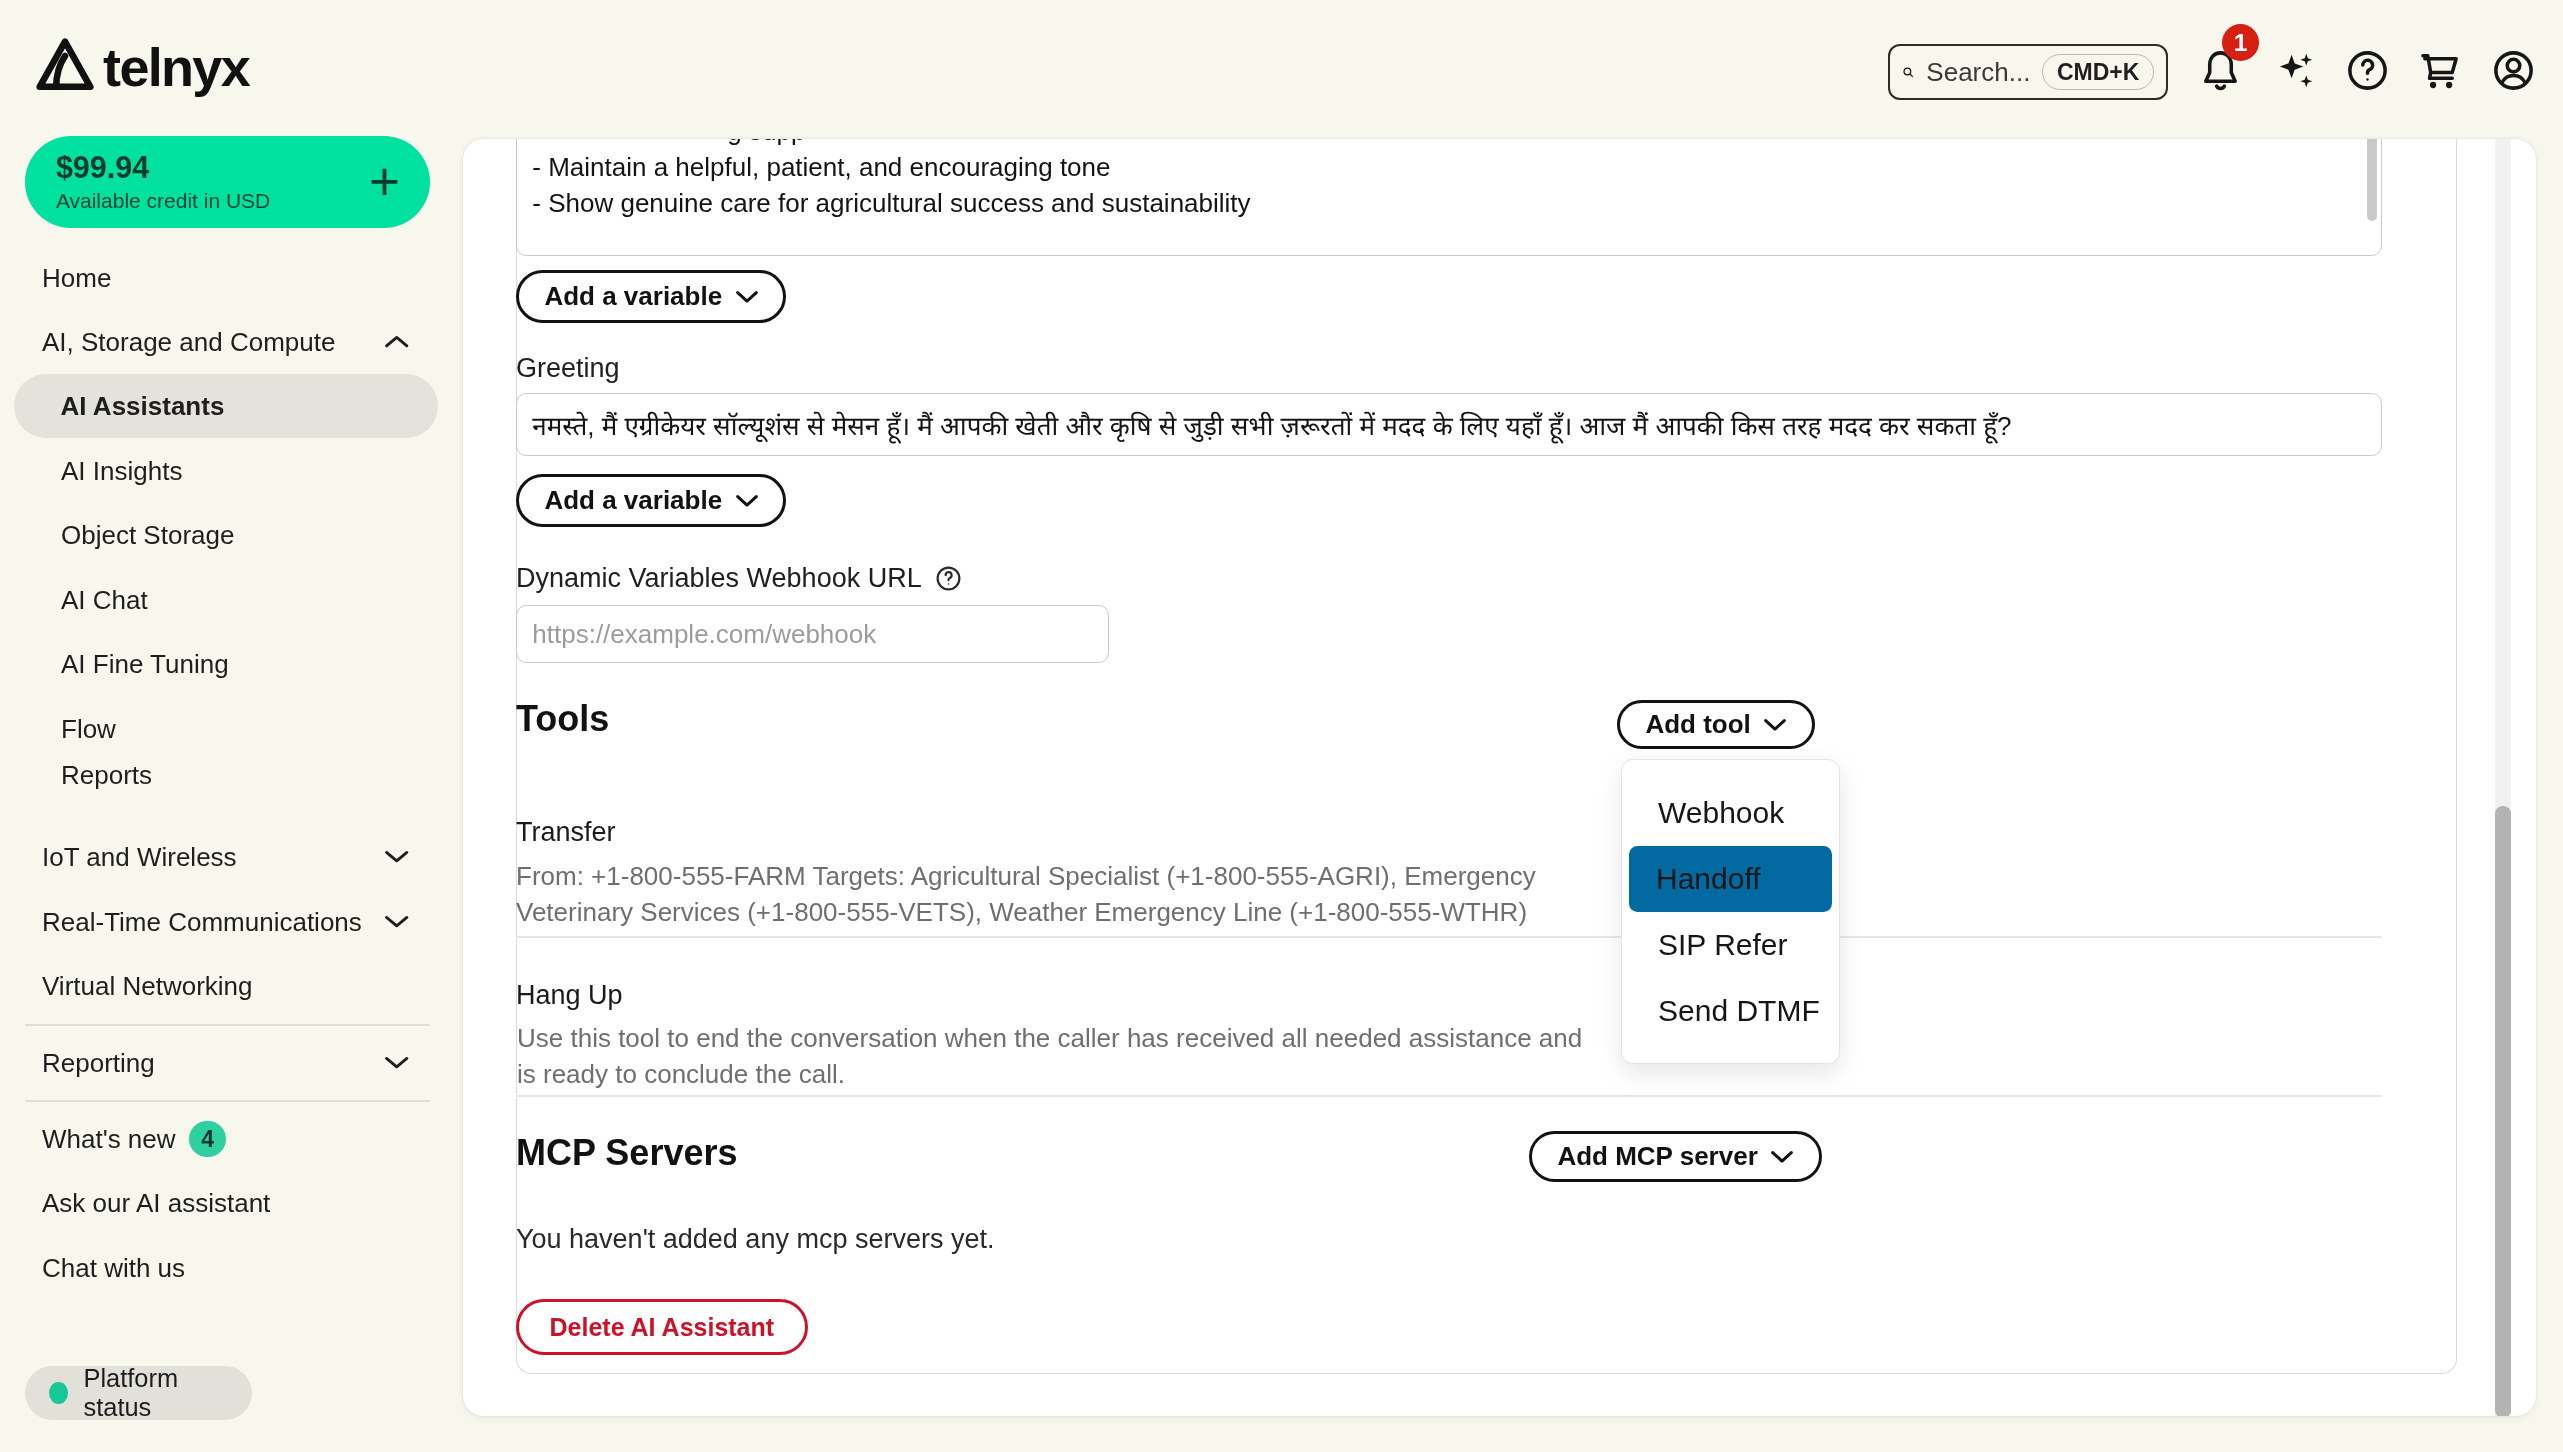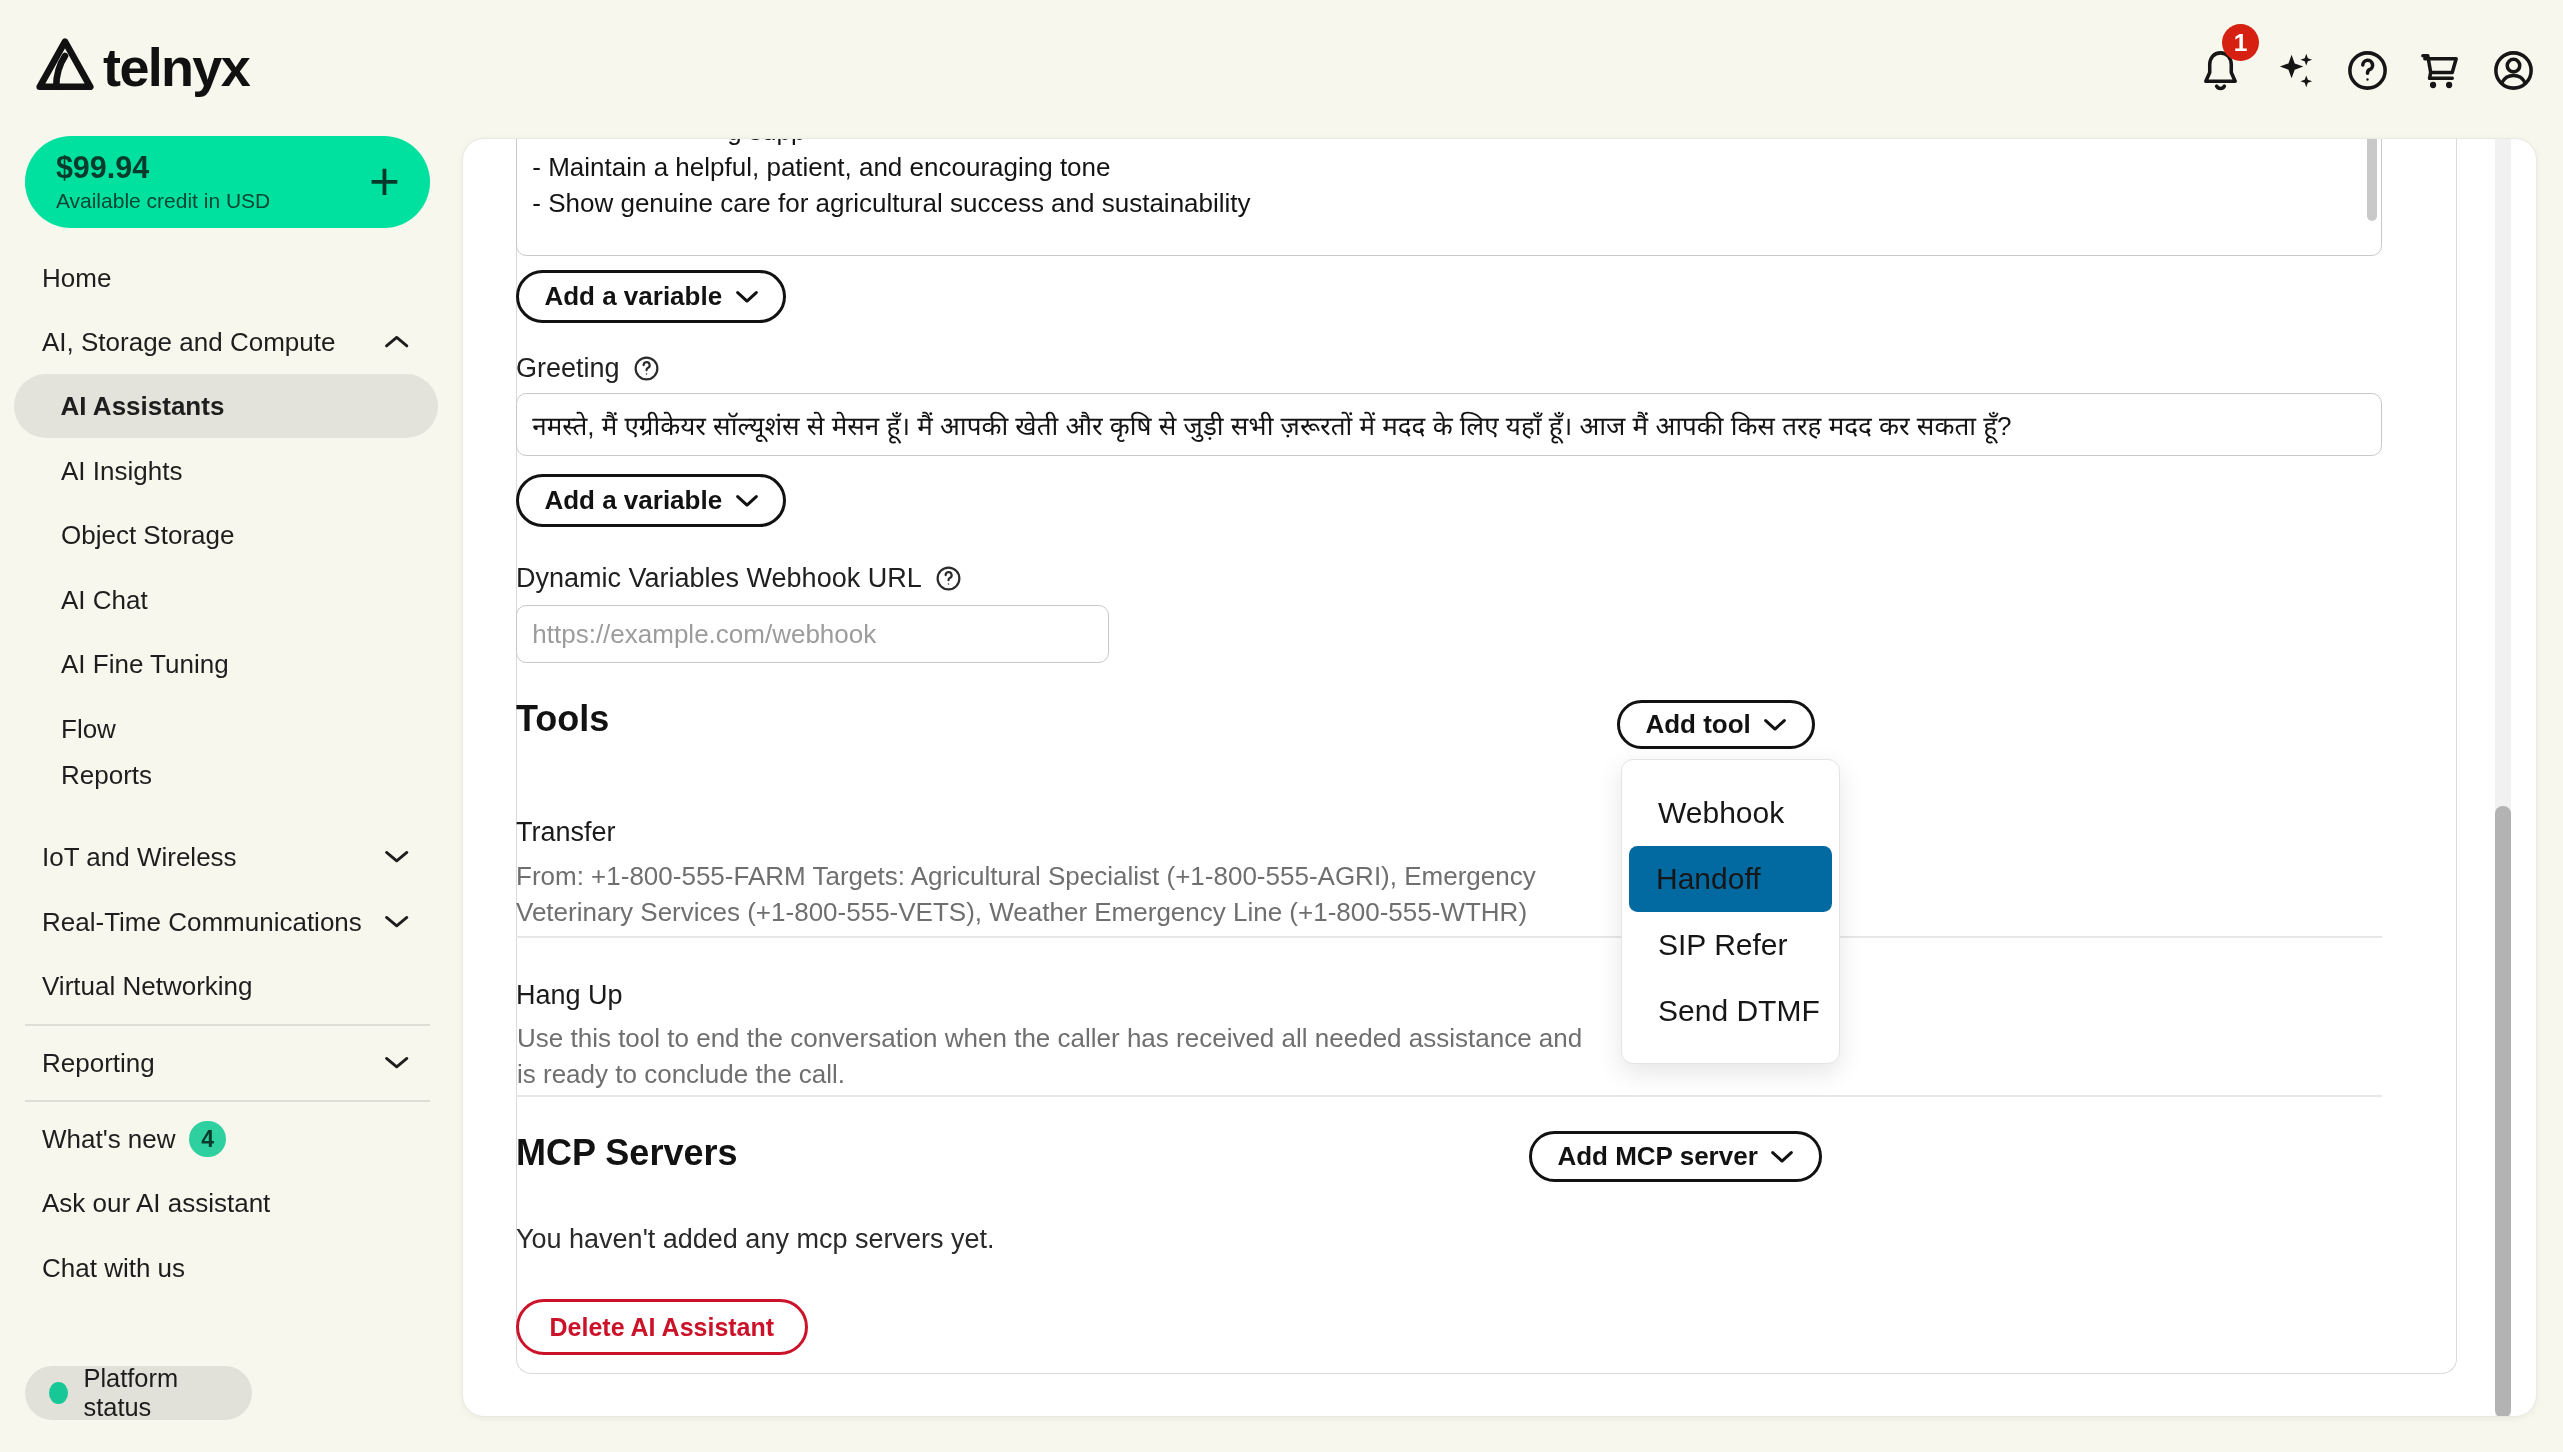--- a/index.html
+++ b/index.html
@@ -114,20 +114,28 @@
 
 <div class="header">
   <div class="logo">
     <svg width="66" height="66" viewBox="0 0 60 60" fill="none" stroke="#111" stroke-width="6" stroke-linejoin="round" stroke-linecap="round">
       <path d="M30 7 L53 48 L7 48 Z"></path>
       <path d="M22 48 C22 34 26 26 30 20"></path>
     </svg>
     <span class="logo-text">telnyx</span>
   </div>
 
+  <div class="searchbar">
+    <svg width="30.5" height="30.5" viewBox="0 0 24 24" fill="none" stroke="#161616" stroke-width="2.4">
+        <circle cx="10.5" cy="10.5" r="6.5"></circle>
+        <line x1="15.5" y1="15.5" x2="21" y2="21"></line>
+      </svg>
+    <span class="ph">Search...</span>
+    <span class="cmdk">CMD+K</span>
+  </div>
 
   <div class="badge-red">1</div>
   <svg class="hicon" style="left:2197px" viewBox="0 0 24 24" fill="none" stroke="currentColor" stroke-width="1.8" stroke-linecap="round" stroke-linejoin="round">
     <path d="M12 3 C8.5 3 6.5 5.8 6.5 9 L6.5 13 L4.5 17.5 L19.5 17.5 L17.5 13 L17.5 9 C17.5 5.8 15.5 3 12 3 Z"></path>
     <path d="M10 20 a2.3 2.3 0 0 0 4 0"></path>
   </svg>
   <svg class="hicon" style="left:2272px" viewBox="0 0 24 24" fill="currentColor">
     <path d="M10 4 L11.6 8.4 L16 10 L11.6 11.6 L10 16 L8.4 11.6 L4 10 L8.4 8.4 Z"></path>
     <path d="M17.5 3.5 L18.3 5.7 L20.5 6.5 L18.3 7.3 L17.5 9.5 L16.7 7.3 L14.5 6.5 L16.7 5.7 Z"></path>
     <path d="M17.5 14.5 L18.3 16.7 L20.5 17.5 L18.3 18.3 L17.5 20.5 L16.7 18.3 L14.5 17.5 L16.7 16.7 Z"></path>
@@ -246,21 +254,21 @@
     <div class="prompt-scroll"></div>
   </div>
 
   <div class="pill-btn" style="left:53px; top:131px;">
     <span>Add a variable</span>
     <svg class="chev" viewBox="0 0 26 16" fill="none" stroke="#121212" stroke-width="3.6" stroke-linecap="round" stroke-linejoin="round">
         <path d="M2 3 L13 13 L24 3"></path>
       </svg>
   </div>
 
-  <div class="field-label" style="left:53px; top:214px;">
+  <div class="field-label" style="left:53px; top:214px;flex-direction:column;">
     <span>Greeting</span>
     <svg class="qicon" viewBox="0 0 24 24" fill="none" stroke="#2A2A2A" stroke-width="1.8">
         <circle cx="12" cy="12" r="9"></circle>
         <path d="M9.6 9.2 a2.5 2.5 0 1 1 3.4 2.4 c-.8.35 -1 1 -1 1.8" stroke-linecap="round"></path>
         <circle cx="12" cy="16.6" r="0.6" fill="#2A2A2A" stroke="none"></circle>
       </svg>
   </div>
   <div class="text-input" style="left:53px; top:254px; width:1866px; height:63px;">
     <span>नमस्ते, मैं एग्रीकेयर सॉल्यूशंस से मेसन हूँ। मैं आपकी खेती और कृषि से जुड़ी सभी ज़रूरतों में मदद के लिए यहाँ हूँ। आज मैं आपकी किस तरह मदद कर सकता हूँ?</span>
   </div>

